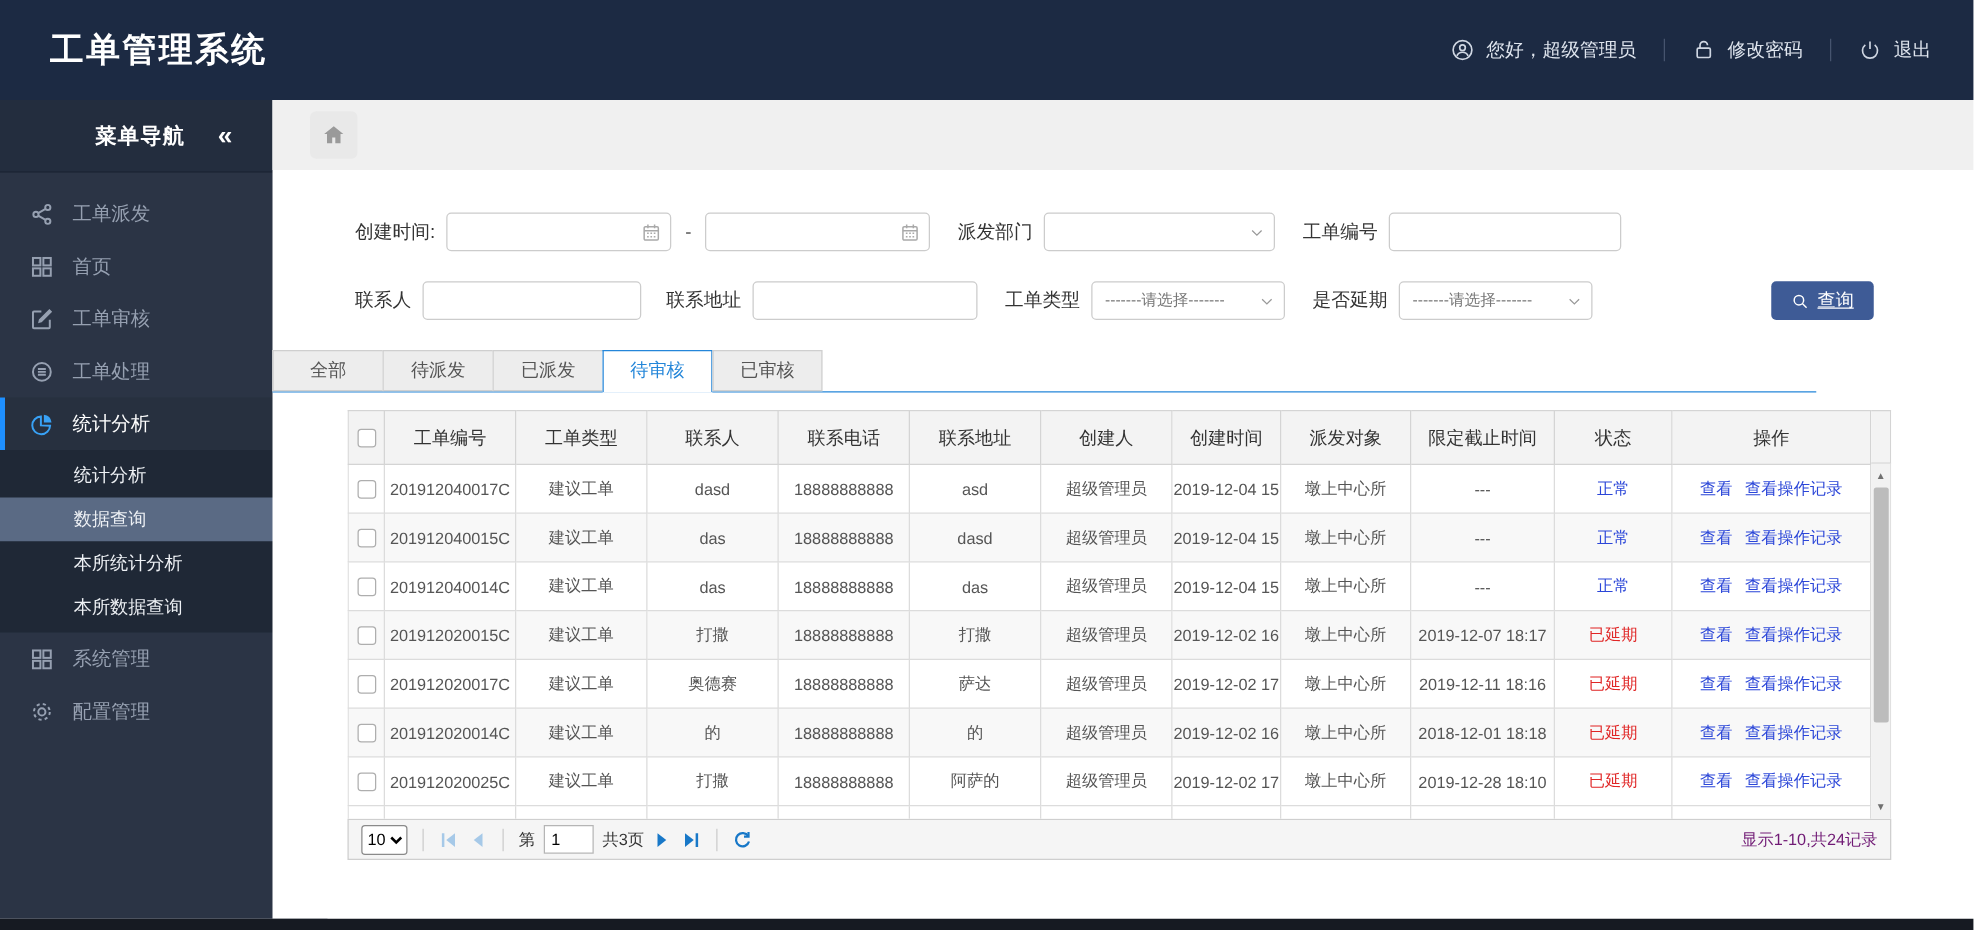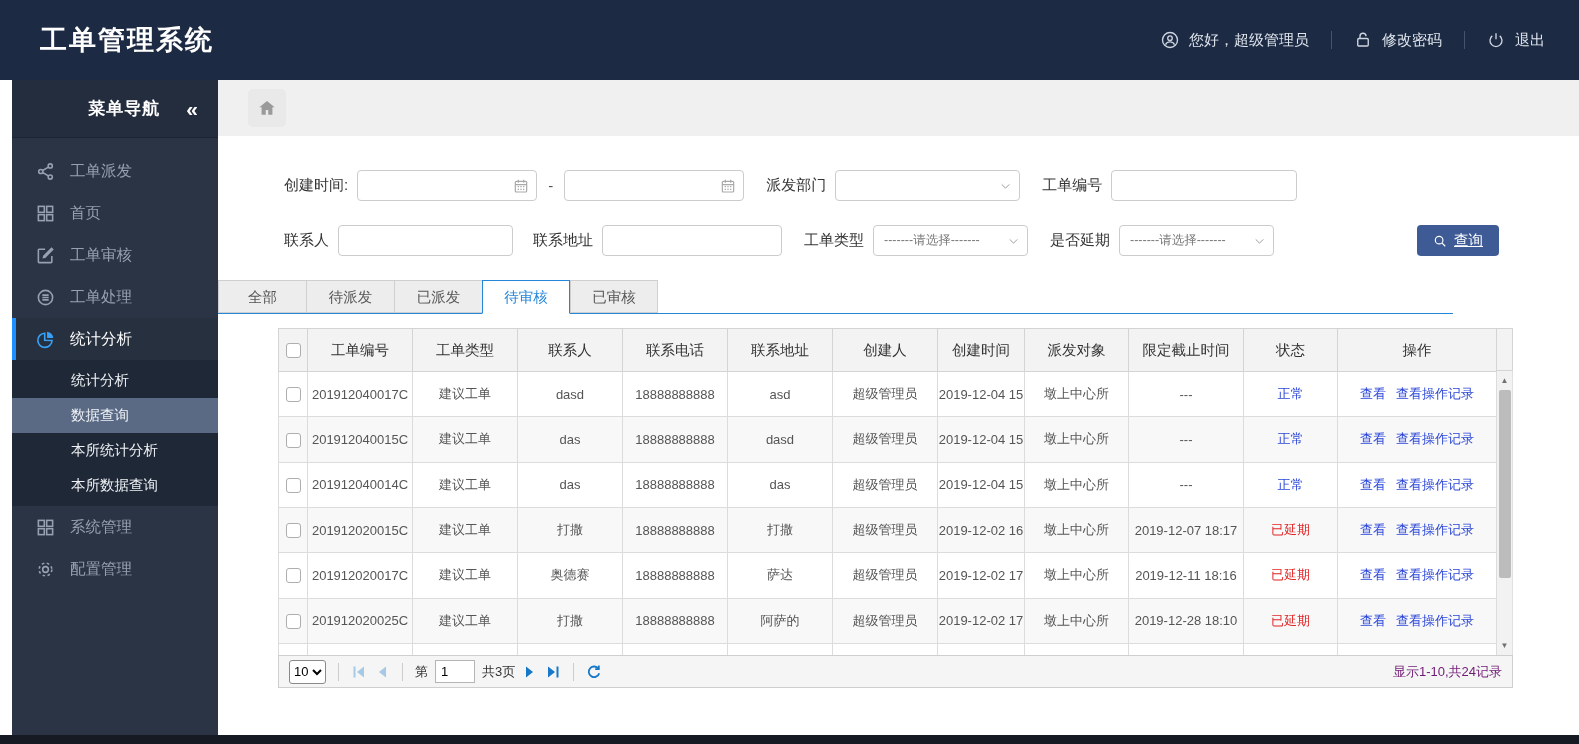--- a/index.html
+++ b/index.html
@@ -17,21 +17,21 @@
     background:#1c2a43; display:flex; align-items:center; justify-content:space-between;
   }
   .app-title { color:#fff; font-size:27px; font-weight:bold; margin-left:40px; letter-spacing:2px; }
   .topbar-right { display:flex; align-items:center; margin-right:34px; color:#dfe5ee; font-size:15px; }
   .tb-item { display:inline-flex; align-items:center; gap:10px; cursor:pointer; white-space:nowrap; }
   .tb-icon { display:inline-flex; width:18px; height:18px; color:#cfd6e2; }
   .tb-icon svg { width:100%; height:100%; fill:none; stroke:currentColor; stroke-width:1.8; }
   .tb-sep { width:1px; height:18px; background:#46546e; margin:0 22px; }
 
   
-  .sidebar { position:absolute; top:80px; left:12px; width:262px; height:655px; background:#2b3445; }
+  .sidebar { position:absolute; top:80px; left:0; width:262px; height:655px; background:#2b3445; }
   .sidebar-title-bar {
     height:58px; background:#232d3e; display:flex; align-items:center; justify-content:center;
     gap:26px; color:#fff; border-bottom:1px solid #1d2534;
   }
   .sidebar-title { font-size:17px; font-weight:bold; letter-spacing:1px; }
   .collapse { font-size:21px; font-weight:bold; cursor:pointer; line-height:1; }
   #sidebar-menu { padding-top:12px; }
   .menu-item {
     position:relative; height:42px; display:flex; align-items:center;
     padding-left:24px; color:#96a0b1; font-size:15.5px; cursor:pointer;
@@ -489,20 +489,34 @@
               <td class="td-address">萨达</td>
               <td class="td-creator">超级管理员</td>
               <td class="td-created td-created">2019-12-02 17</td>
               <td class="td-target">墩上中心所</td>
               <td class="td-deadline">2019-12-11 18:16</td>
               <td class="td-status overdue">已延期</td>
               <td class="td-actions"><a>查看</a><a>查看操作记录</a></td>
             </tr>
             <tr>
               <td><span class="checkbox"></span></td>
+              <td class="td-order-no">201912020014C</td>
+              <td class="td-type">建议工单</td>
+              <td class="td-contact">的</td>
+              <td class="td-phone">18888888888</td>
+              <td class="td-address">的</td>
+              <td class="td-creator">超级管理员</td>
+              <td class="td-created td-created">2019-12-02 16</td>
+              <td class="td-target">墩上中心所</td>
+              <td class="td-deadline">2018-12-01 18:18</td>
+              <td class="td-status overdue">已延期</td>
+              <td class="td-actions"><a>查看</a><a>查看操作记录</a></td>
+            </tr>
+            <tr>
+              <td><span class="checkbox"></span></td>
               <td class="td-order-no">201912020025C</td>
               <td class="td-type">建议工单</td>
               <td class="td-contact">打撒</td>
               <td class="td-phone">18888888888</td>
               <td class="td-address">阿萨的</td>
               <td class="td-creator">超级管理员</td>
               <td class="td-created td-created">2019-12-02 17</td>
               <td class="td-target">墩上中心所</td>
               <td class="td-deadline">2019-12-28 18:10</td>
               <td class="td-status overdue">已延期</td>

